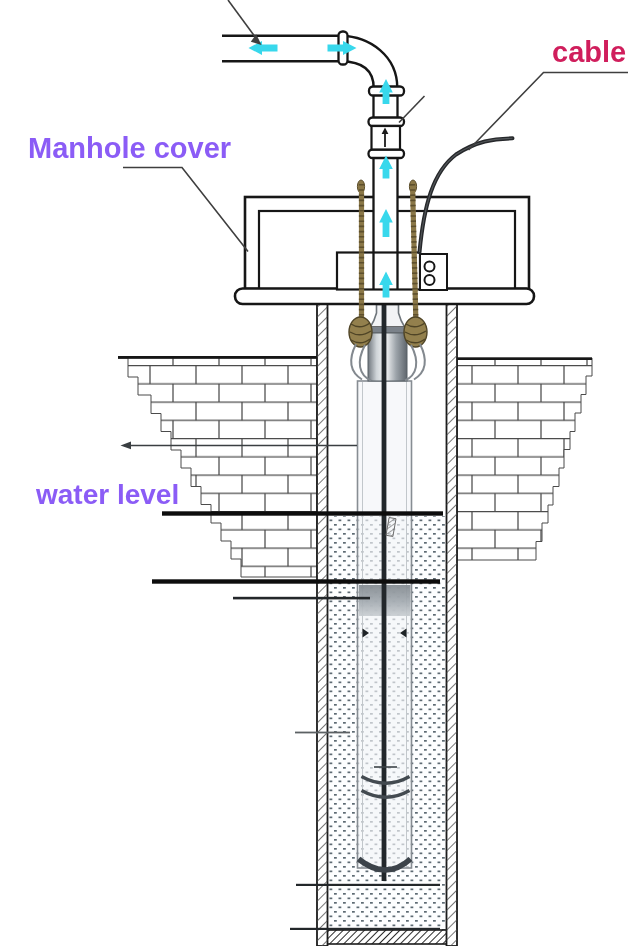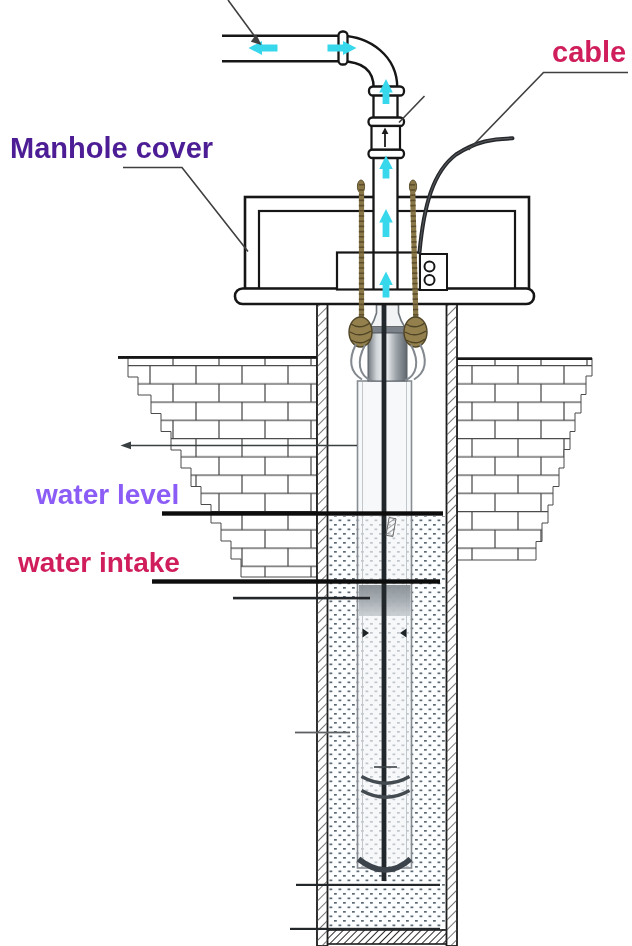--- a/index.html
+++ b/index.html
@@ -170,17 +170,16 @@
     <path d="M120.5 445.4 L131 441.6 L131 449.2 Z" fill="#3a3f42"></path>
     <rect x="162" y="511.3" width="281" height="4.4" fill="#0d0d0d"></rect>
     <rect x="152" y="579.3" width="288" height="4.4" fill="#0d0d0d"></rect>
     <rect x="233" y="596.8" width="137" height="2.6" fill="#23272a"></rect>
     <rect x="295" y="731.6" width="55" height="1.8" fill="#5c6164"></rect>
     <rect x="296" y="883.8" width="144" height="2.2" fill="#23272a"></rect>
     <rect x="290" y="927.8" width="150" height="2.2" fill="#23272a"></rect>
   </g>
 </svg>
 
-  <div class="diagram-label lbl-manhole" style="color: #4c1d95;">Manhole cover</div>
+  <div class="diagram-label lbl-manhole" style="color: #8b5cf6; margin-left: 18px;">Manhole cover</div>
   <div class="diagram-label lbl-cable" style="color: rgb(208, 30, 92);">cable</div>
   <div class="diagram-label lbl-wlevel" style="color: #8b5cf6;">water level</div>
-  <div class="diagram-label lbl-wintake" style="color: rgb(208, 30, 92);">water intake</div>
 </div>
 
 </body></html>

